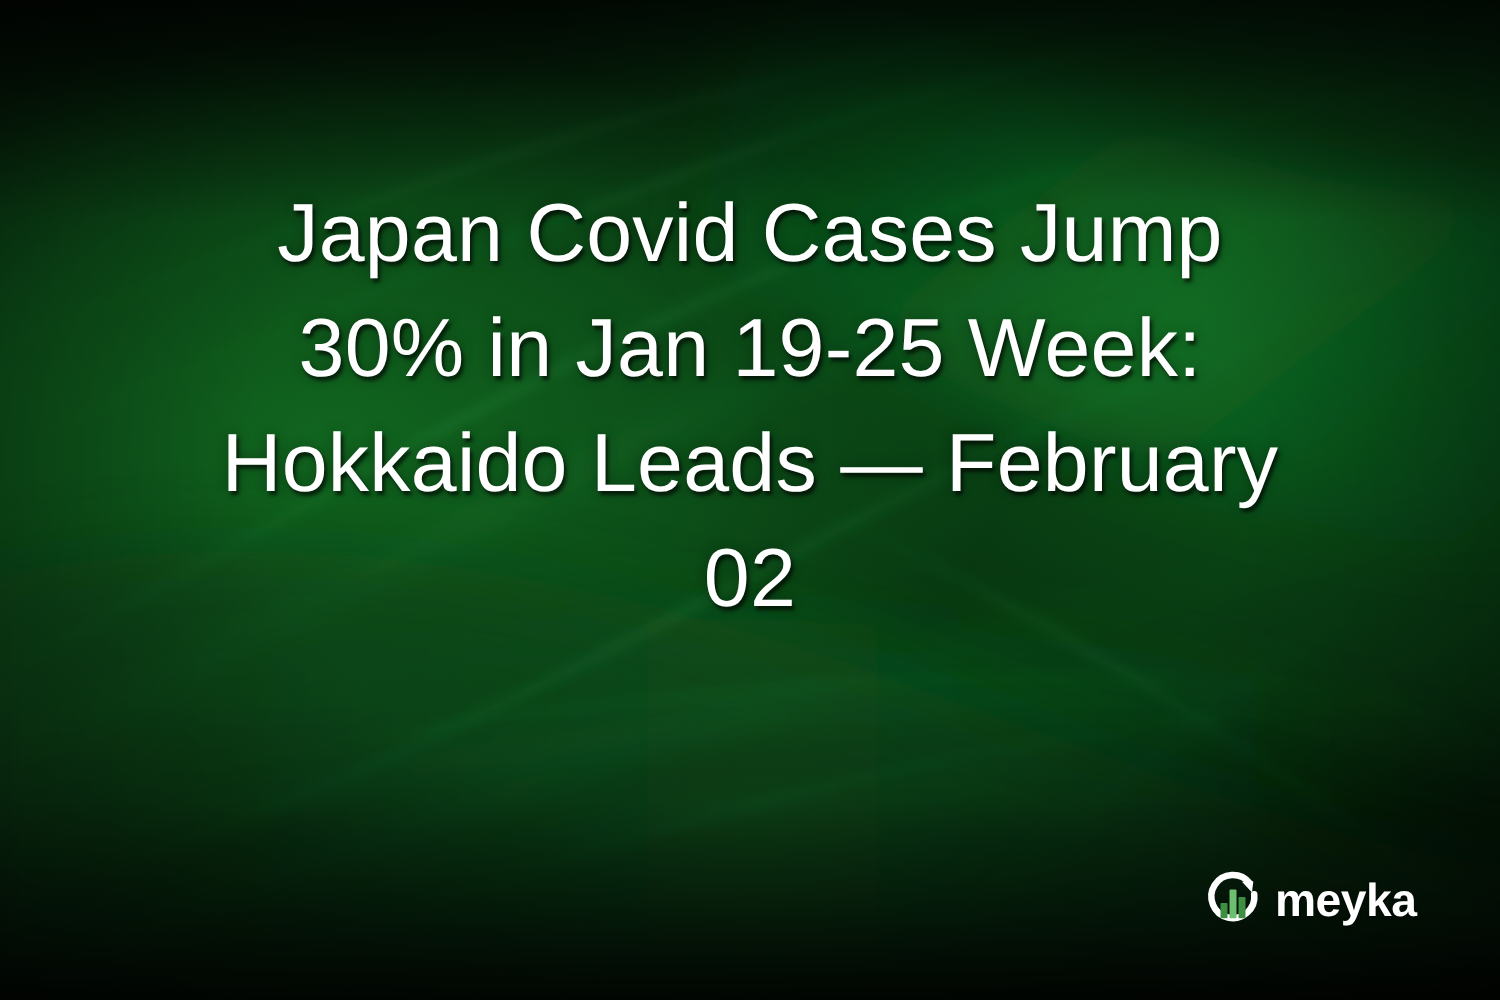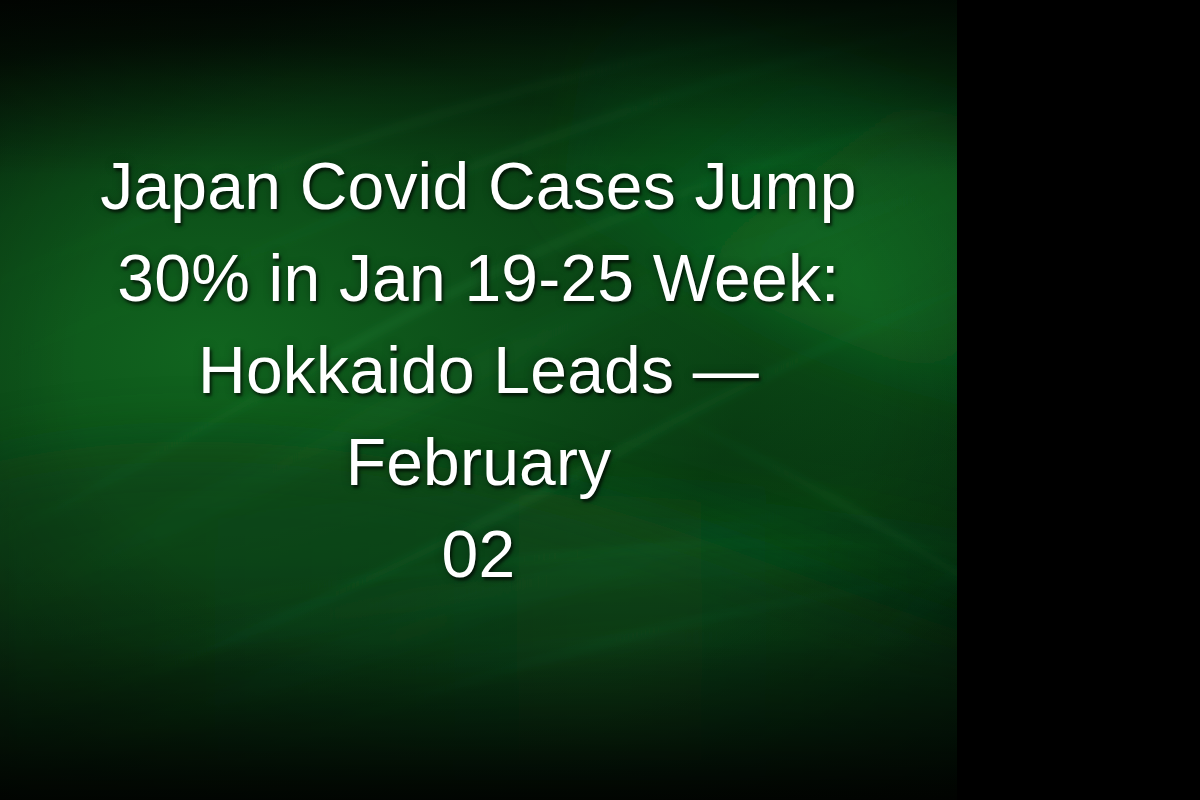--- a/index.html
+++ b/index.html
@@ -7,21 +7,21 @@
     margin: 0;
     padding: 0;
     background: #000;
   }
   body {
     font-family: "Liberation Sans", sans-serif;
   }
 
   #card {
     position: relative;
-    width: 957px;
+    width: 1200px;
     height: 800px;
     overflow: hidden;
     background: #15803d;
   }
 
   
   .bg-layer {
     position: absolute;
     inset: 0;
     pointer-events: none;
@@ -170,14 +170,27 @@
   <div class="bg-layer bg-top-dark"></div>
   <div class="bg-layer bg-bottom-dark"></div>
 
   <div id="headline-block">
     <h1 id="headline">Japan Covid Cases Jump
 30% in Jan 19-25 Week:
 Hokkaido Leads — February
 02</h1>
   </div>
 
+  <div id="logo">
+    <svg id="logo-mark" viewBox="0 0 48 48" xmlns="http://www.w3.org/2000/svg">
+
+      <path d="M36.8,10.6 A17.2,17.2 0 1 0 40.4,19.4" fill="none" stroke="#ffffff" stroke-width="5.2" stroke-linecap="round"></path>
+
+      <path d="M30.6,9.4 L39.6,9.0 L38.6,18.0 Z" fill="#ffffff"></path>
+
+      <rect x="13.4" y="26.4" width="5.6" height="12.2" rx="0.8" fill="#3f8f43"></rect>
+      <rect x="20.6" y="15.6" width="5.6" height="23.0" rx="0.8" fill="#6cbf6f"></rect>
+      <rect x="27.8" y="21.6" width="5.6" height="17.0" rx="0.8" fill="#3f8f43"></rect>
+    </svg>
+    <span id="logo-wordmark">meyka</span>
+  </div>
 
 </div>
 
 </body></html>

